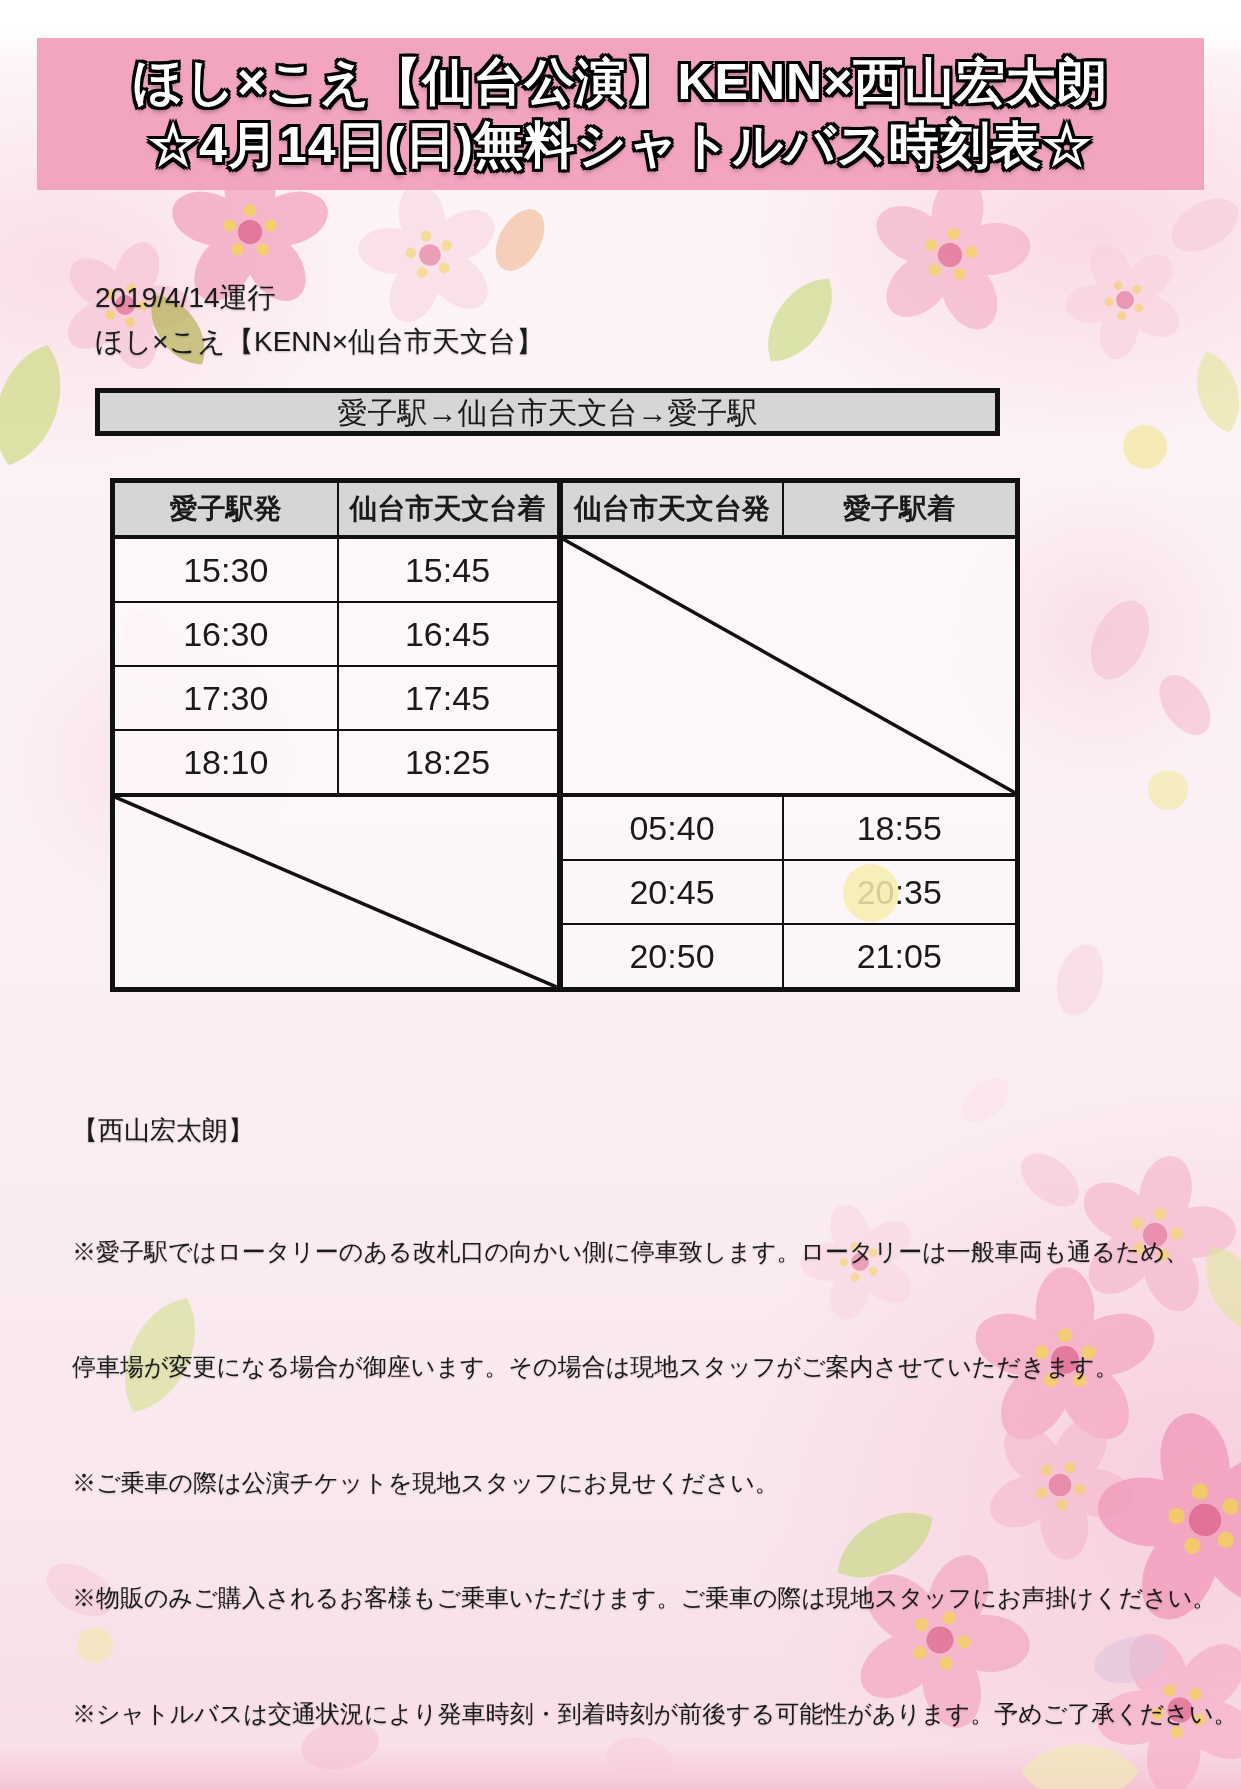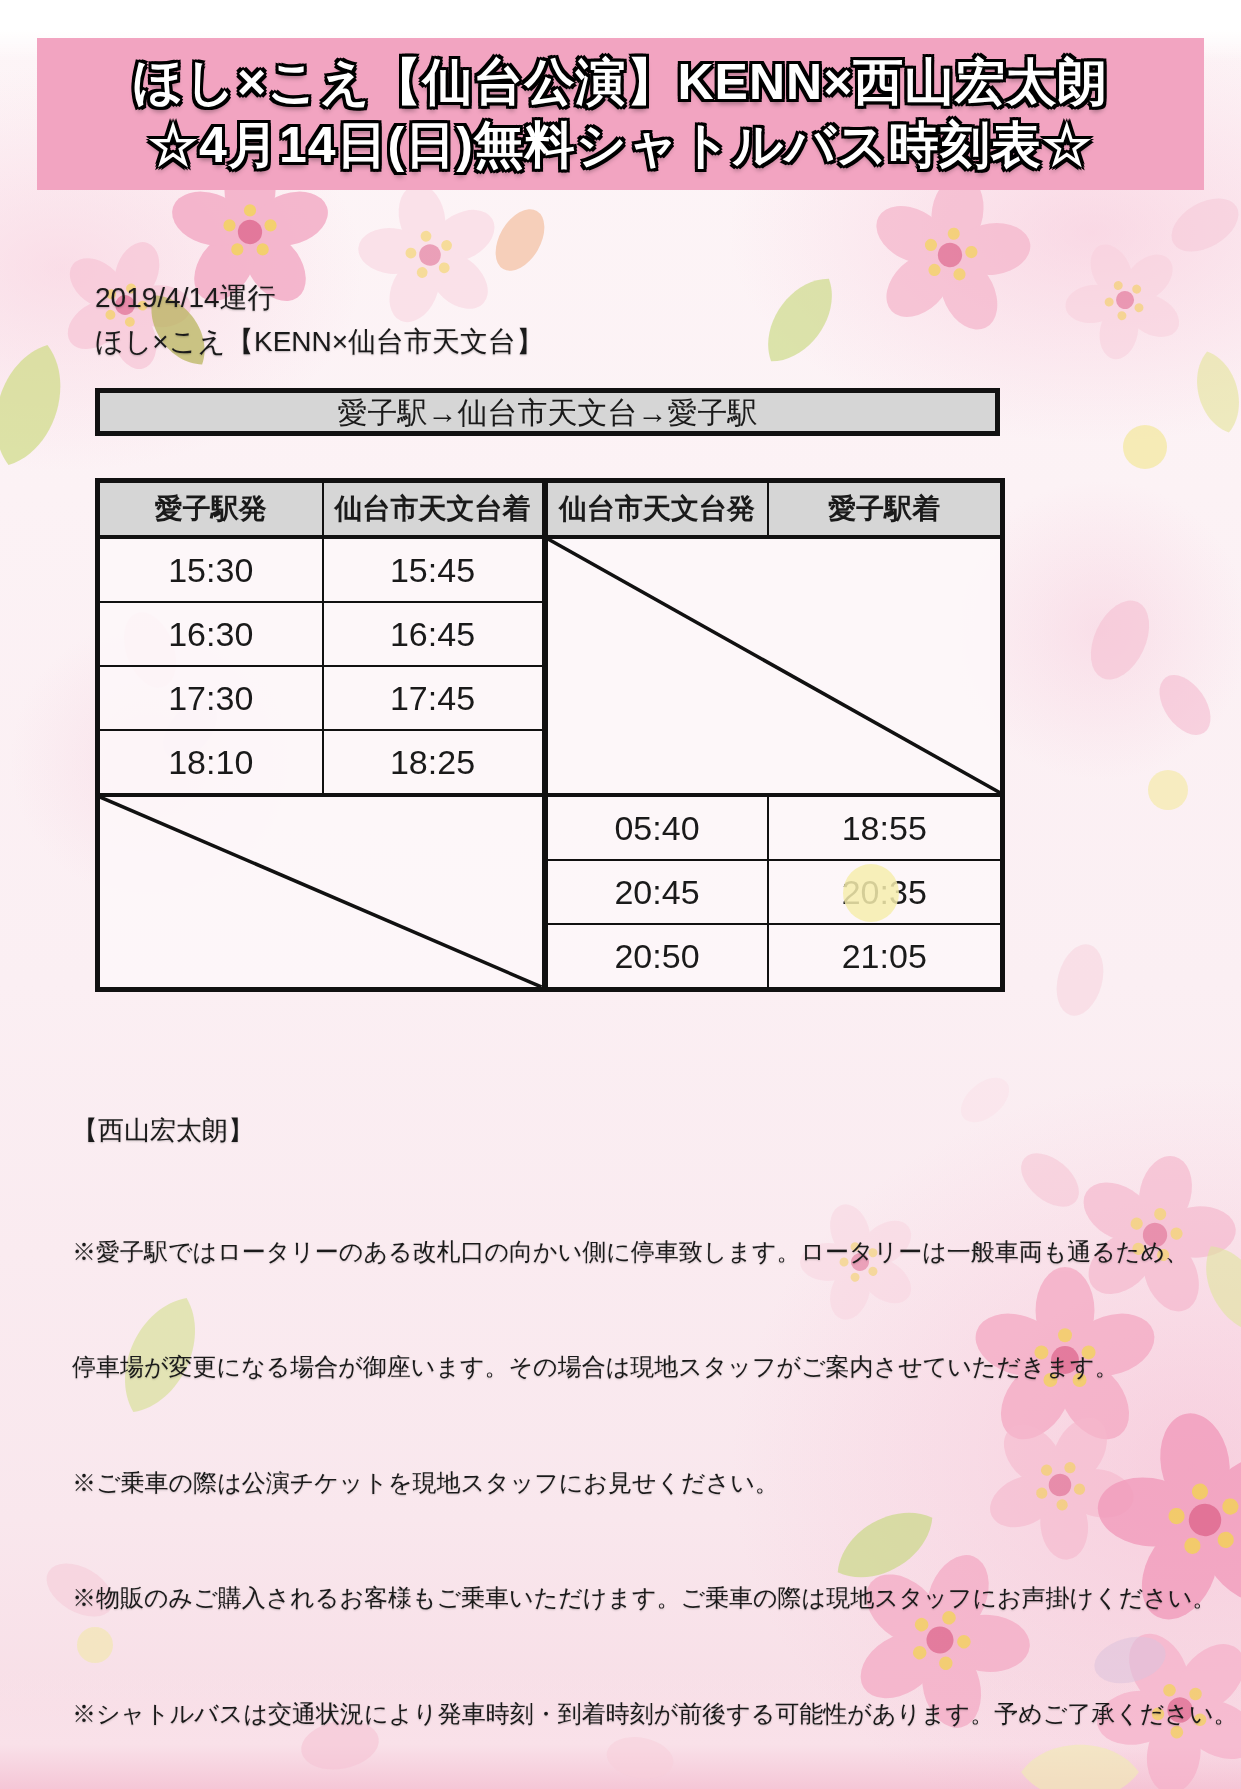--- a/index.html
+++ b/index.html
@@ -34,21 +34,21 @@
   }
   
   .subtitle{position:absolute;left:95px;top:276px;z-index:2;font-size:28px;line-height:44px;text-shadow:0 1px 2px rgba(0,0,0,.22);}
   
   .route-banner{
     position:absolute;left:95px;top:388px;width:905px;height:48px;box-sizing:border-box;z-index:2;
     background:#d6d6d6;border:5px solid #111;
     display:flex;justify-content:center;font-size:30px;
   }
   
-  .tt{position:absolute;left:95px;top:478px;width:905px;z-index:2;border-collapse:collapse;table-layout:fixed;border:5px solid #111;}
+  .tt{position:absolute;left:110px;top:478px;width:905px;z-index:2;border-collapse:collapse;table-layout:fixed;border:5px solid #111;}
   .tt th{background:#d6d6d6;border:2px solid #111;border-bottom-width:4px;font-size:28px;font-weight:600;height:52px;padding:0;}
   .tt td{border:2px solid #111;padding:0;}
   .tt .time{font-size:34px;text-align:center;height:62px;background:rgba(253,247,249,.88);}
   .thick-r{border-right-width:6px !important;}
   .boundary td{border-top-width:4px;}
   .diag{background:rgba(253,247,249,.88);position:relative;}
   .diag svg{position:absolute;top:0;left:0;width:100%;height:100%;display:block;}
   
   .notes{position:absolute;left:72px;top:1034px;z-index:2;font-size:24px;line-height:38.5px;white-space:pre;text-shadow:0 1px 2px rgba(0,0,0,.18);}
   .notes-heading{font-size:26px;margin-bottom:6px;}

